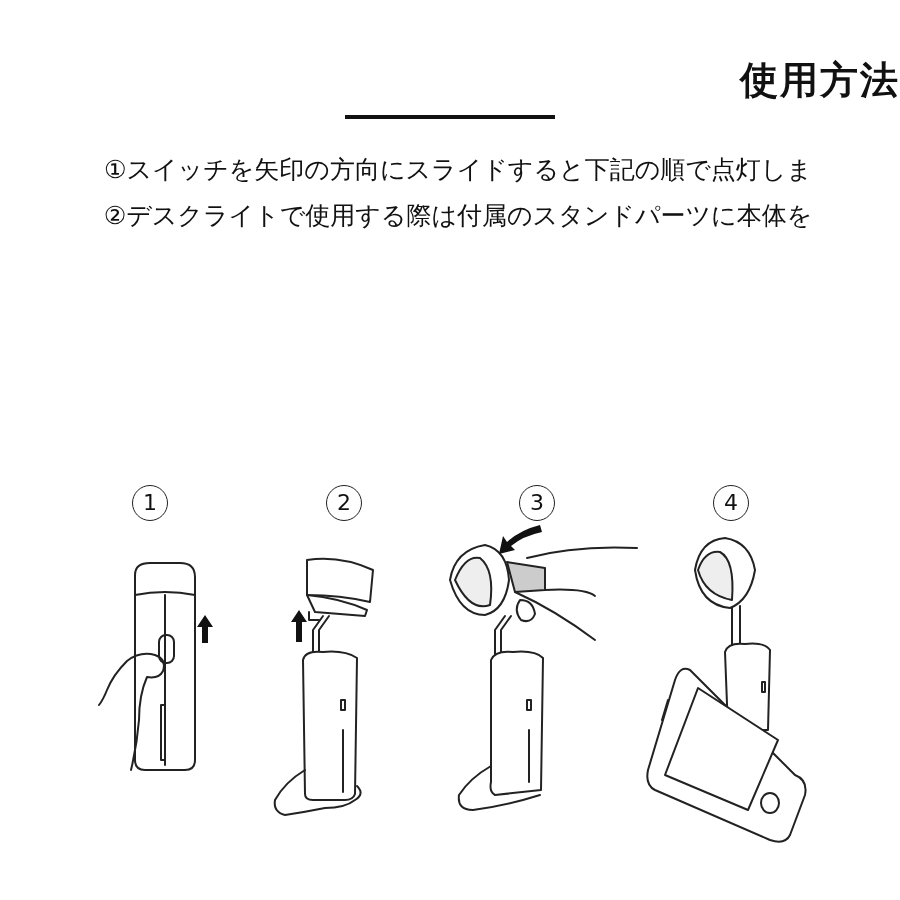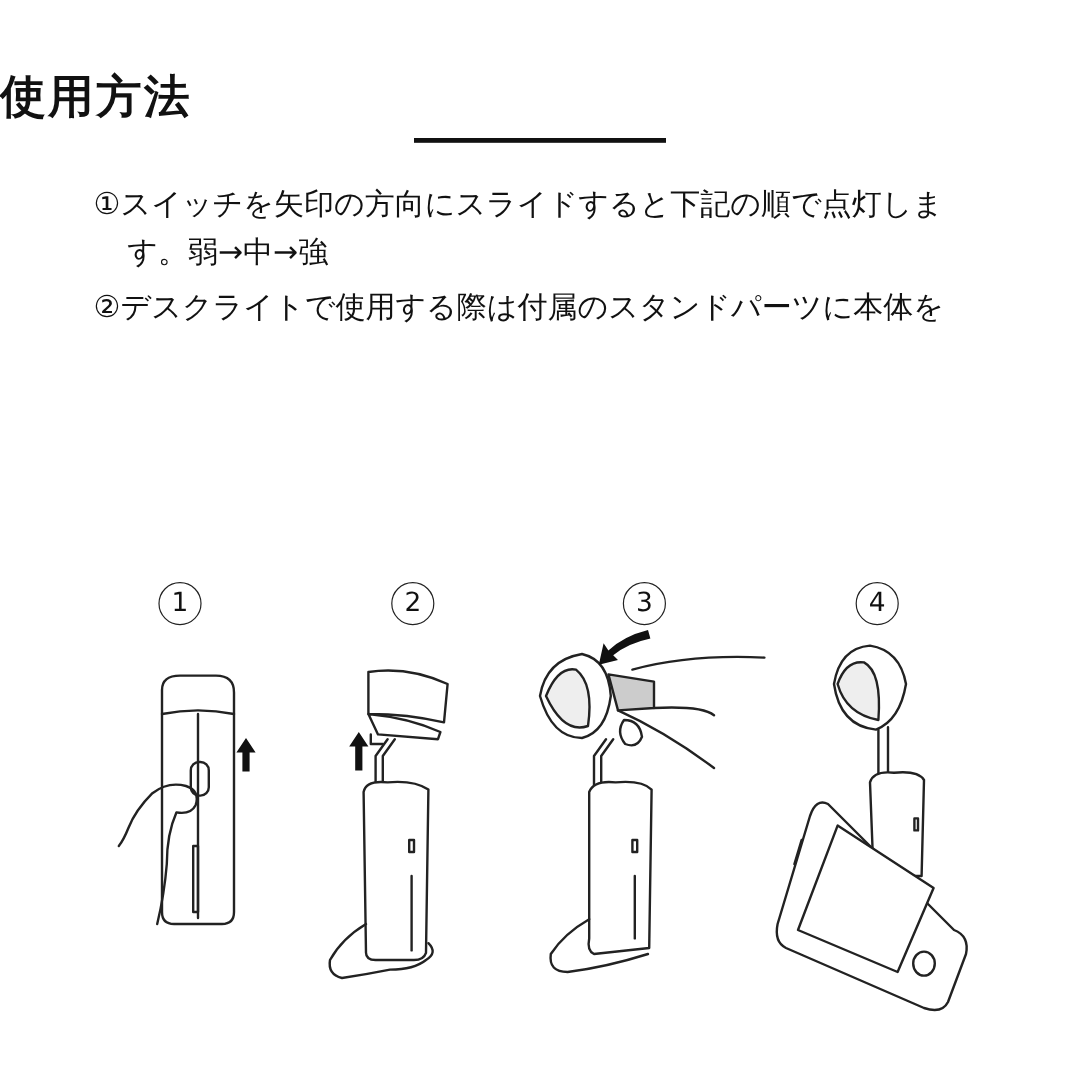--- a/index.html
+++ b/index.html
@@ -1,38 +1,37 @@
 <!DOCTYPE html>
 <html><head>
 <meta charset="utf-8">
 <style>
   html, body { margin: 0; padding: 0; background: #ffffff; }
   body { width: 900px; height: 900px; position: relative; overflow: hidden;
          font-family: "DejaVu Sans", "Liberation Sans", sans-serif; color: #111; }
-  .title { position: absolute; left: 0; right: 0; top: 55px; text-align: left;
+  .title { position: absolute; left: 0; right: 0; top: 55px; text-align: right;
            font-size: 38px; font-weight: bold; letter-spacing: 2px; }
   .title-rule { position: absolute; left: 345px; width: 210px; top: 115px; height: 4px; background: #111; }
   .steps { position: absolute; left: 78px; top: 150px; width: 760px; }
   .step { font-size: 25px; line-height: 40px; margin-bottom: 6px; }
-  .step .line { display: block; white-space: nowrap; }
+  .step .line { display: block; white-space: nowrap; text-align: center; }
   .step .line.cont { padding-left: 28px; }
   .fig-num { position: absolute; top: 485px; width: 34px; height: 34px; border: 1.5px solid #222; border-radius: 50%;
              font-size: 22px; line-height: 34px; text-align: center; }
   svg.fig { position: absolute; }
 </style>
 </head>
 <body>
 
 <div class="title">使用方法</div>
 <div class="title-rule"></div>
 
 <div class="steps">
   <div class="step">
     <span class="line">①スイッチを矢印の方向にスライドすると下記の順で点灯しま</span>
-    <span class="line cont">す。弱→中→強</span>
   </div>
   <div class="step">
     <span class="line">②デスクライトで使用する際は付属のスタンドパーツに本体を</span>
   </div>
   <div class="step">
   </div>
 </div>
 
 <div class="fig-num" style="left:132px">1</div>
 <div class="fig-num" style="left:326px">2</div>

